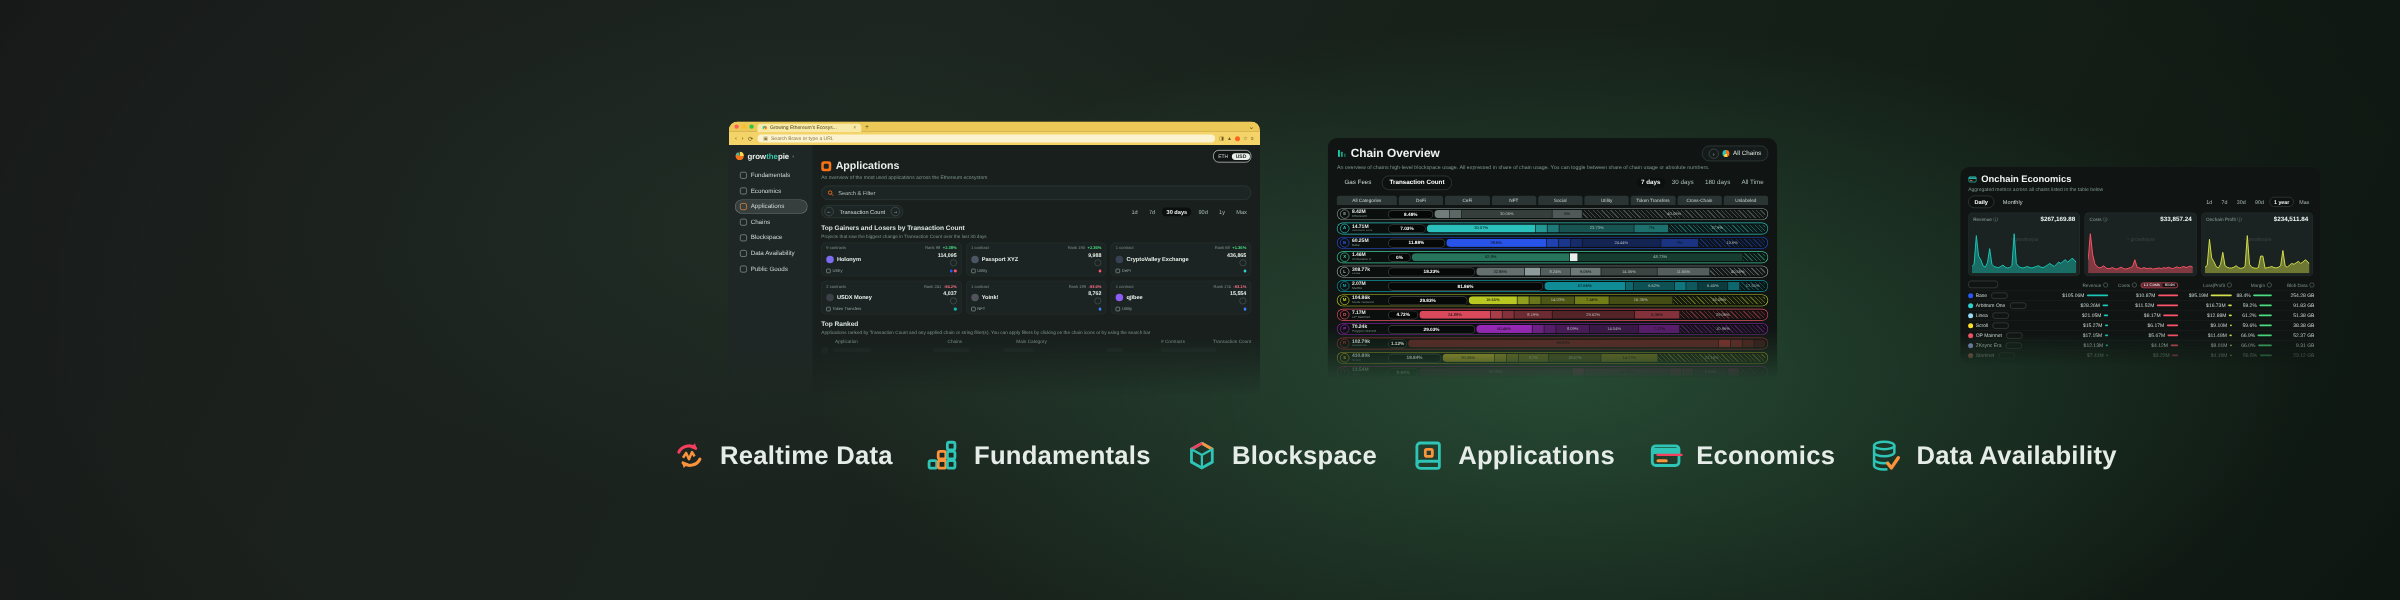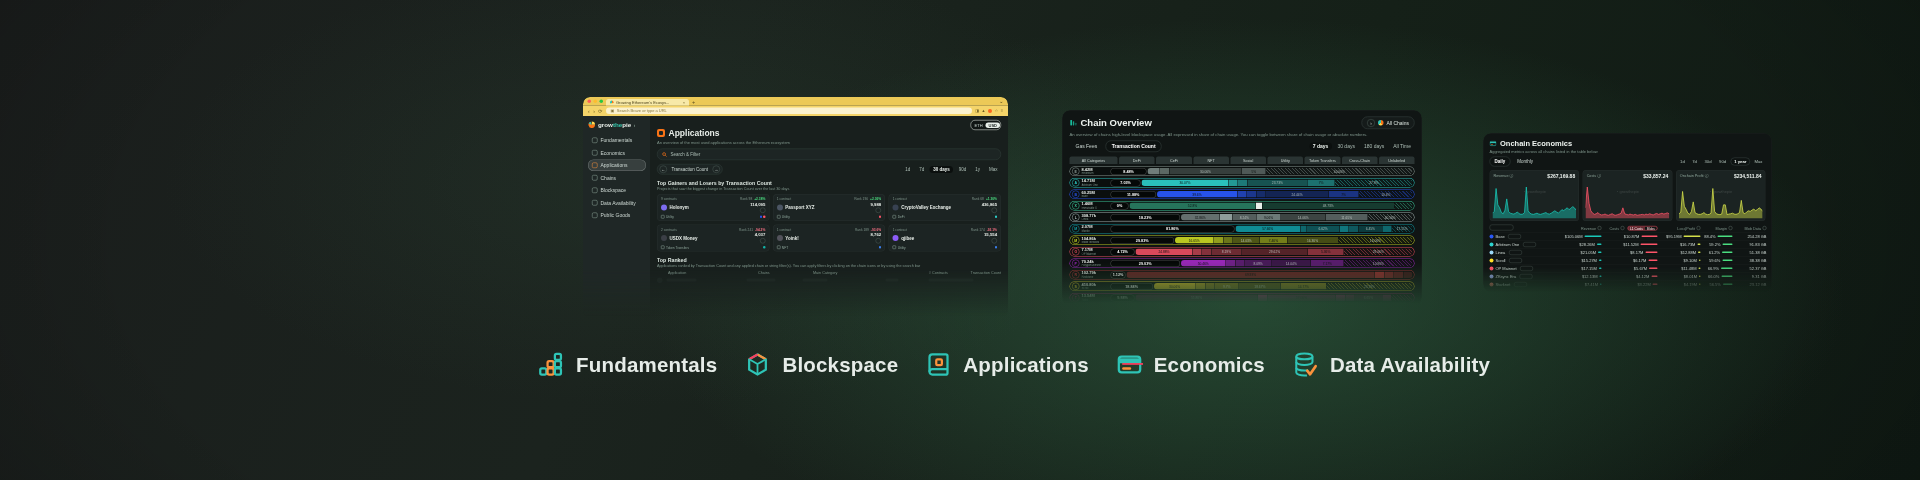--- a/index.html
+++ b/index.html
@@ -12,21 +12,21 @@
       linear-gradient(115deg,#1a1d1c 0%,#1b231e 35%,#152018 65%,#0f1913 100%);}
   
   .panel{position:absolute;border-radius:7px;overflow:hidden;
     box-shadow:0 16px 40px rgba(0,0,0,.55),0 0 70px rgba(62,130,90,.12);
     -webkit-mask-image:linear-gradient(to bottom,#000 78%,transparent 99%);
     mask-image:linear-gradient(to bottom,#000 78%,transparent 99%);}
   .bw{left:583px;top:97px;width:425px;height:221px;}
   .bw-in{width:850px;height:442px;transform:scale(.5);transform-origin:0 0;background:#181f1d;}
   .cp{left:1062px;top:110px;width:360px;height:195px;border-radius:8px;}
   .cp-in{width:720px;height:390px;transform:scale(.5);transform-origin:0 0;background:#101514;border:1px solid rgba(255,255,255,.05);border-radius:16px;box-sizing:border-box;}
-  .ep{left:1483px;top:133px;width:289px;height:159px;border-radius:8px;
+  .ep{left:1568px;top:133px;width:289px;height:159px;border-radius:8px;
     -webkit-mask-image:linear-gradient(to bottom,#000 84%,transparent 100%);
     mask-image:linear-gradient(to bottom,#000 84%,transparent 100%);}
   .ep-in{width:578px;height:318px;transform:scale(.5);transform-origin:0 0;background:#101514;border:1px solid rgba(255,255,255,.05);border-radius:16px;box-sizing:border-box;}
   
   .tabstrip{height:17px;background:#ecc957;display:flex;align-items:flex-end;padding:0 9px;gap:6px;}
   .lights{display:flex;gap:5px;align-items:center;margin-bottom:5px;}
   .dot{width:7px;height:7px;border-radius:50%;}
   .tab{height:13px;background:#f7e9a8;border-radius:5px 5px 0 0;padding:0 8px;display:flex;align-items:center;gap:5px;font-size:8px;color:#4a3f17;min-width:150px;}
   .tab .fx{margin-left:auto;font-size:8px;color:#7a6a2d;}
   .newtab{font-size:11px;color:#5d4f1d;margin-bottom:2px;}
@@ -943,20 +943,30 @@
               </span>
             </div>
           </div>
       </div>
     </div>
   </section>
 
   <div class="features" id="features">
       <div class="feature">
         <span class="f-ico"><svg viewBox="0 0 24 24">
+            <path d="M4.5 9.5C6.5 5 13 3.6 16.5 6.8" fill="none" stroke="#f43f5e" stroke-width="2.2" stroke-linecap="round"></path>
+            <path d="M16 3.2l1.4 4.6-4.7-1.2z" fill="#f43f5e"></path>
+            <path d="M19.5 14.5C17.5 19 11 20.4 7.5 17.2" fill="none" stroke="#fb923c" stroke-width="2.2" stroke-linecap="round"></path>
+            <path d="M8 20.8l-1.4-4.6 4.7 1.2z" fill="#fb923c"></path>
+            <path d="M7.5 13.5l2.2-3.4 2 4.4 2.2-5 1.8 3" fill="none" stroke="#fb923c" stroke-width="1.8" stroke-linejoin="round"></path>
+          </svg></span>
+        <span class="f-lb">Realtime Data</span>
+      </div>
+      <div class="feature">
+        <span class="f-ico"><svg viewBox="0 0 24 24">
             <g fill="none" stroke-width="2">
               <rect x="15" y="2.5" width="5.4" height="5.4" rx="1.4" stroke="#2ec4b6"></rect>
               <rect x="8.5" y="9" width="5.4" height="5.4" rx="1.4" stroke="#fb923c"></rect>
               <rect x="15" y="9" width="5.4" height="5.4" rx="1.4" stroke="#2ec4b6"></rect>
               <rect x="2" y="15.5" width="5.4" height="5.4" rx="1.4" stroke="#2ec4b6"></rect>
               <rect x="8.5" y="15.5" width="5.4" height="5.4" rx="1.4" stroke="#fb923c"></rect>
               <rect x="15" y="15.5" width="5.4" height="5.4" rx="1.4" stroke="#2ec4b6"></rect>
             </g>
           </svg></span>
         <span class="f-lb">Fundamentals</span>

